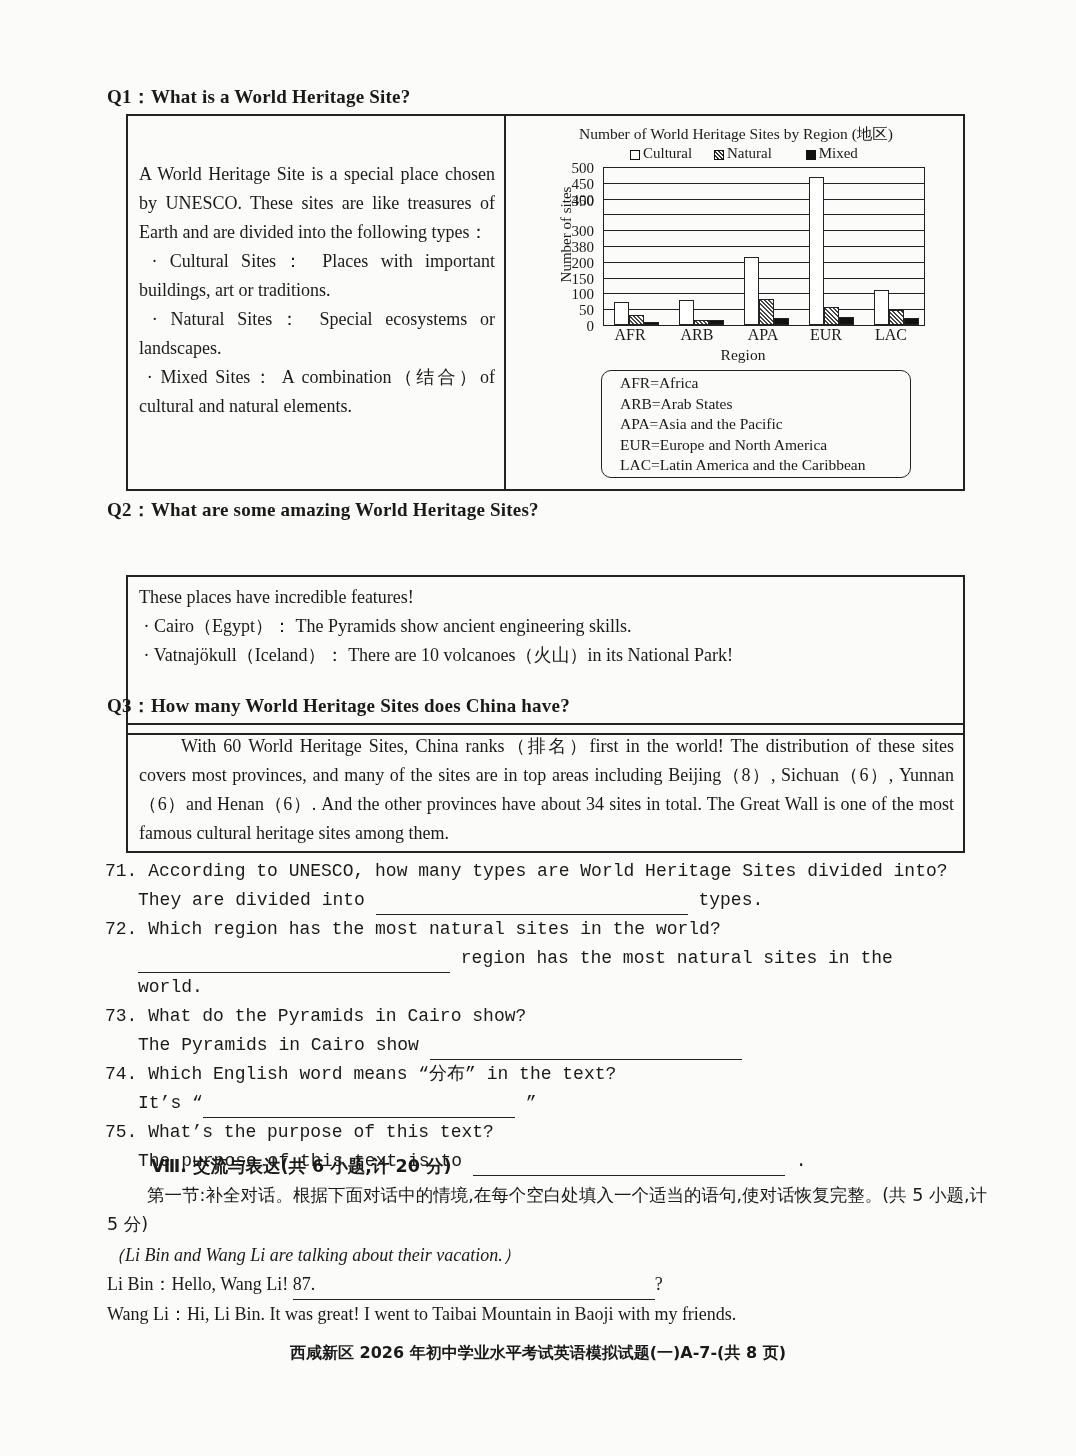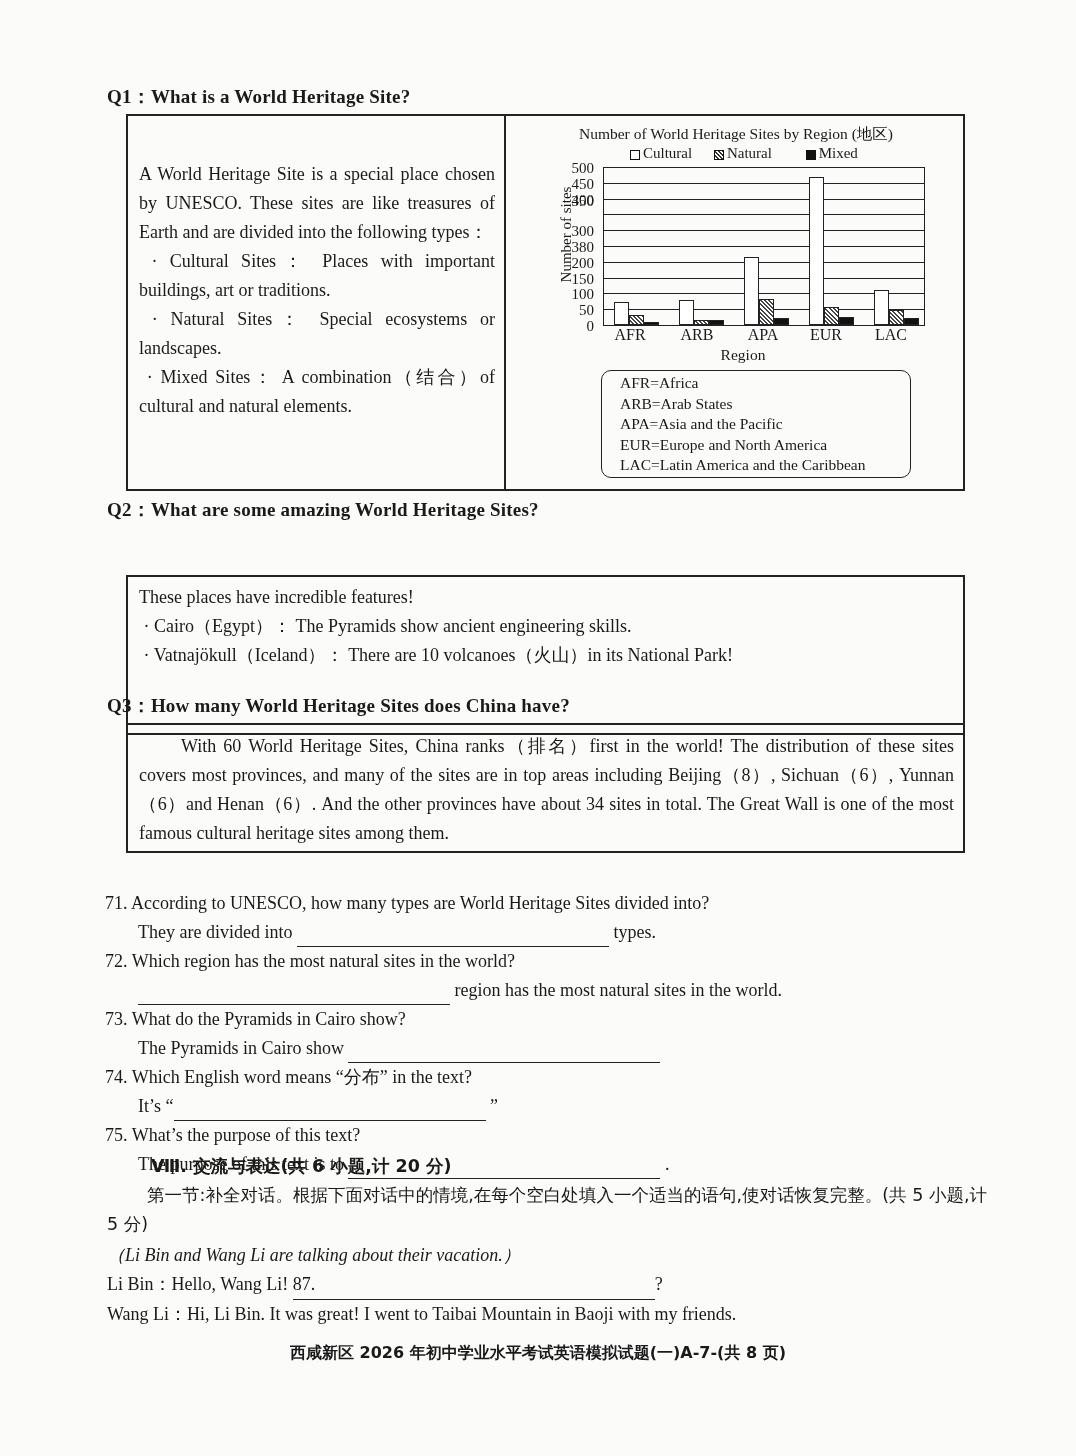--- a/index.html
+++ b/index.html
@@ -132,21 +132,21 @@
   </div>
 </div>
 
 <div class="abs qhead" style="left:107px;top:693px;">
   <span>Q3：</span><span>How many World Heritage Sites does China have?</span>
 </div>
 <div class="abs box" style="left:126px;top:723px;width:839px;height:130px;">
   <div class="abs p just" style="left:11px;top:7px;width:815px;text-indent:42px;">With 60 World Heritage Sites, China ranks（排名）first in the world! The distribution of these sites covers most provinces, and many of the sites are in top areas including Beijing（8）, Sichuan（6）, Yunnan（6）and Henan（6）. And the other provinces have about 34 sites in total. The Great Wall is one of the most famous cultural heritage sites among them.</div>
 </div>
 
-<div class="abs p" style="left:105px;top:889px;width:860px;">
+<div class="abs p" style="left:105px;top:857px;width:860px;font-family:Liberation Mono, monospace;">
   <div><span>71.</span> <span>According to UNESCO, how many types are World Heritage Sites divided into?</span></div>
   <div style="padding-left:33px"><span>They are divided into</span> <span class="line" style="width:312px"></span> <span>types.</span></div>
 
   <div><span>72.</span> <span>Which region has the most natural sites in the world?</span></div>
   <div style="padding-left:33px"><span class="line" style="width:312px"></span> <span>region has the most natural sites in the world.</span></div>
 
   <div><span>73.</span> <span>What do the Pyramids in Cairo show?</span></div>
   <div style="padding-left:33px"><span>The Pyramids in Cairo show</span> <span class="line" style="width:312px"></span></div>
 
   <div><span>74.</span> <span>Which English word means “分布” in the text?</span></div>

